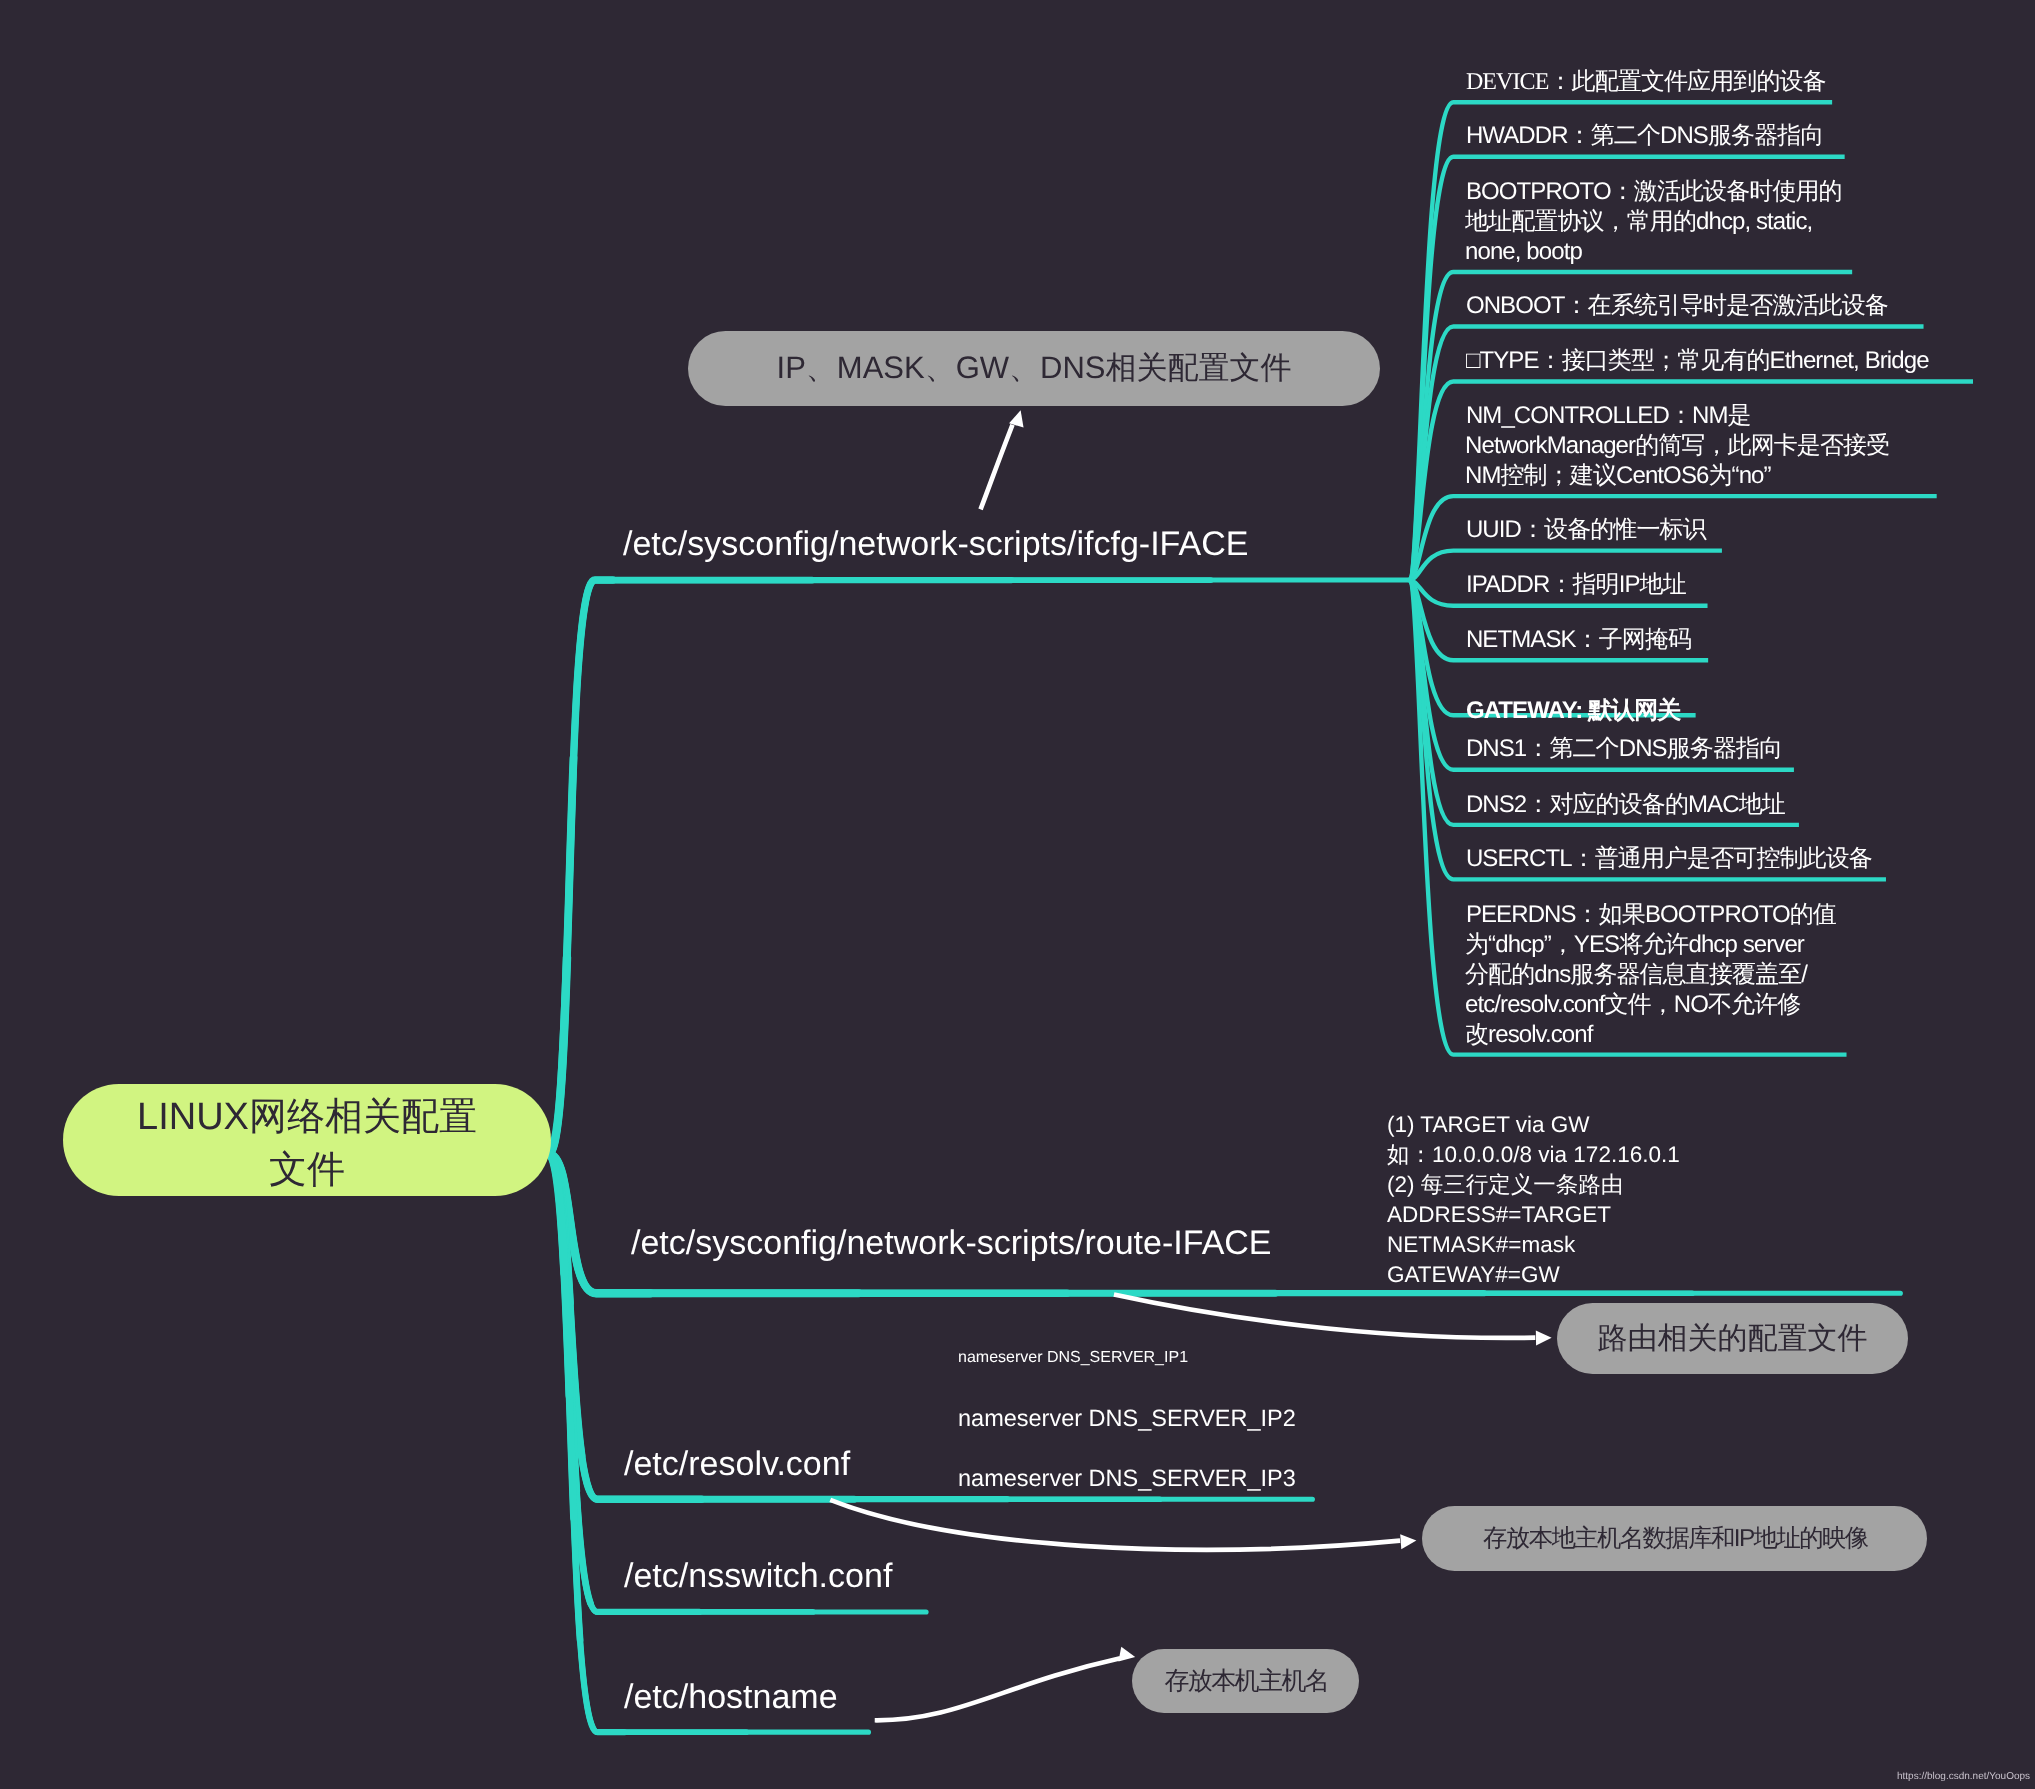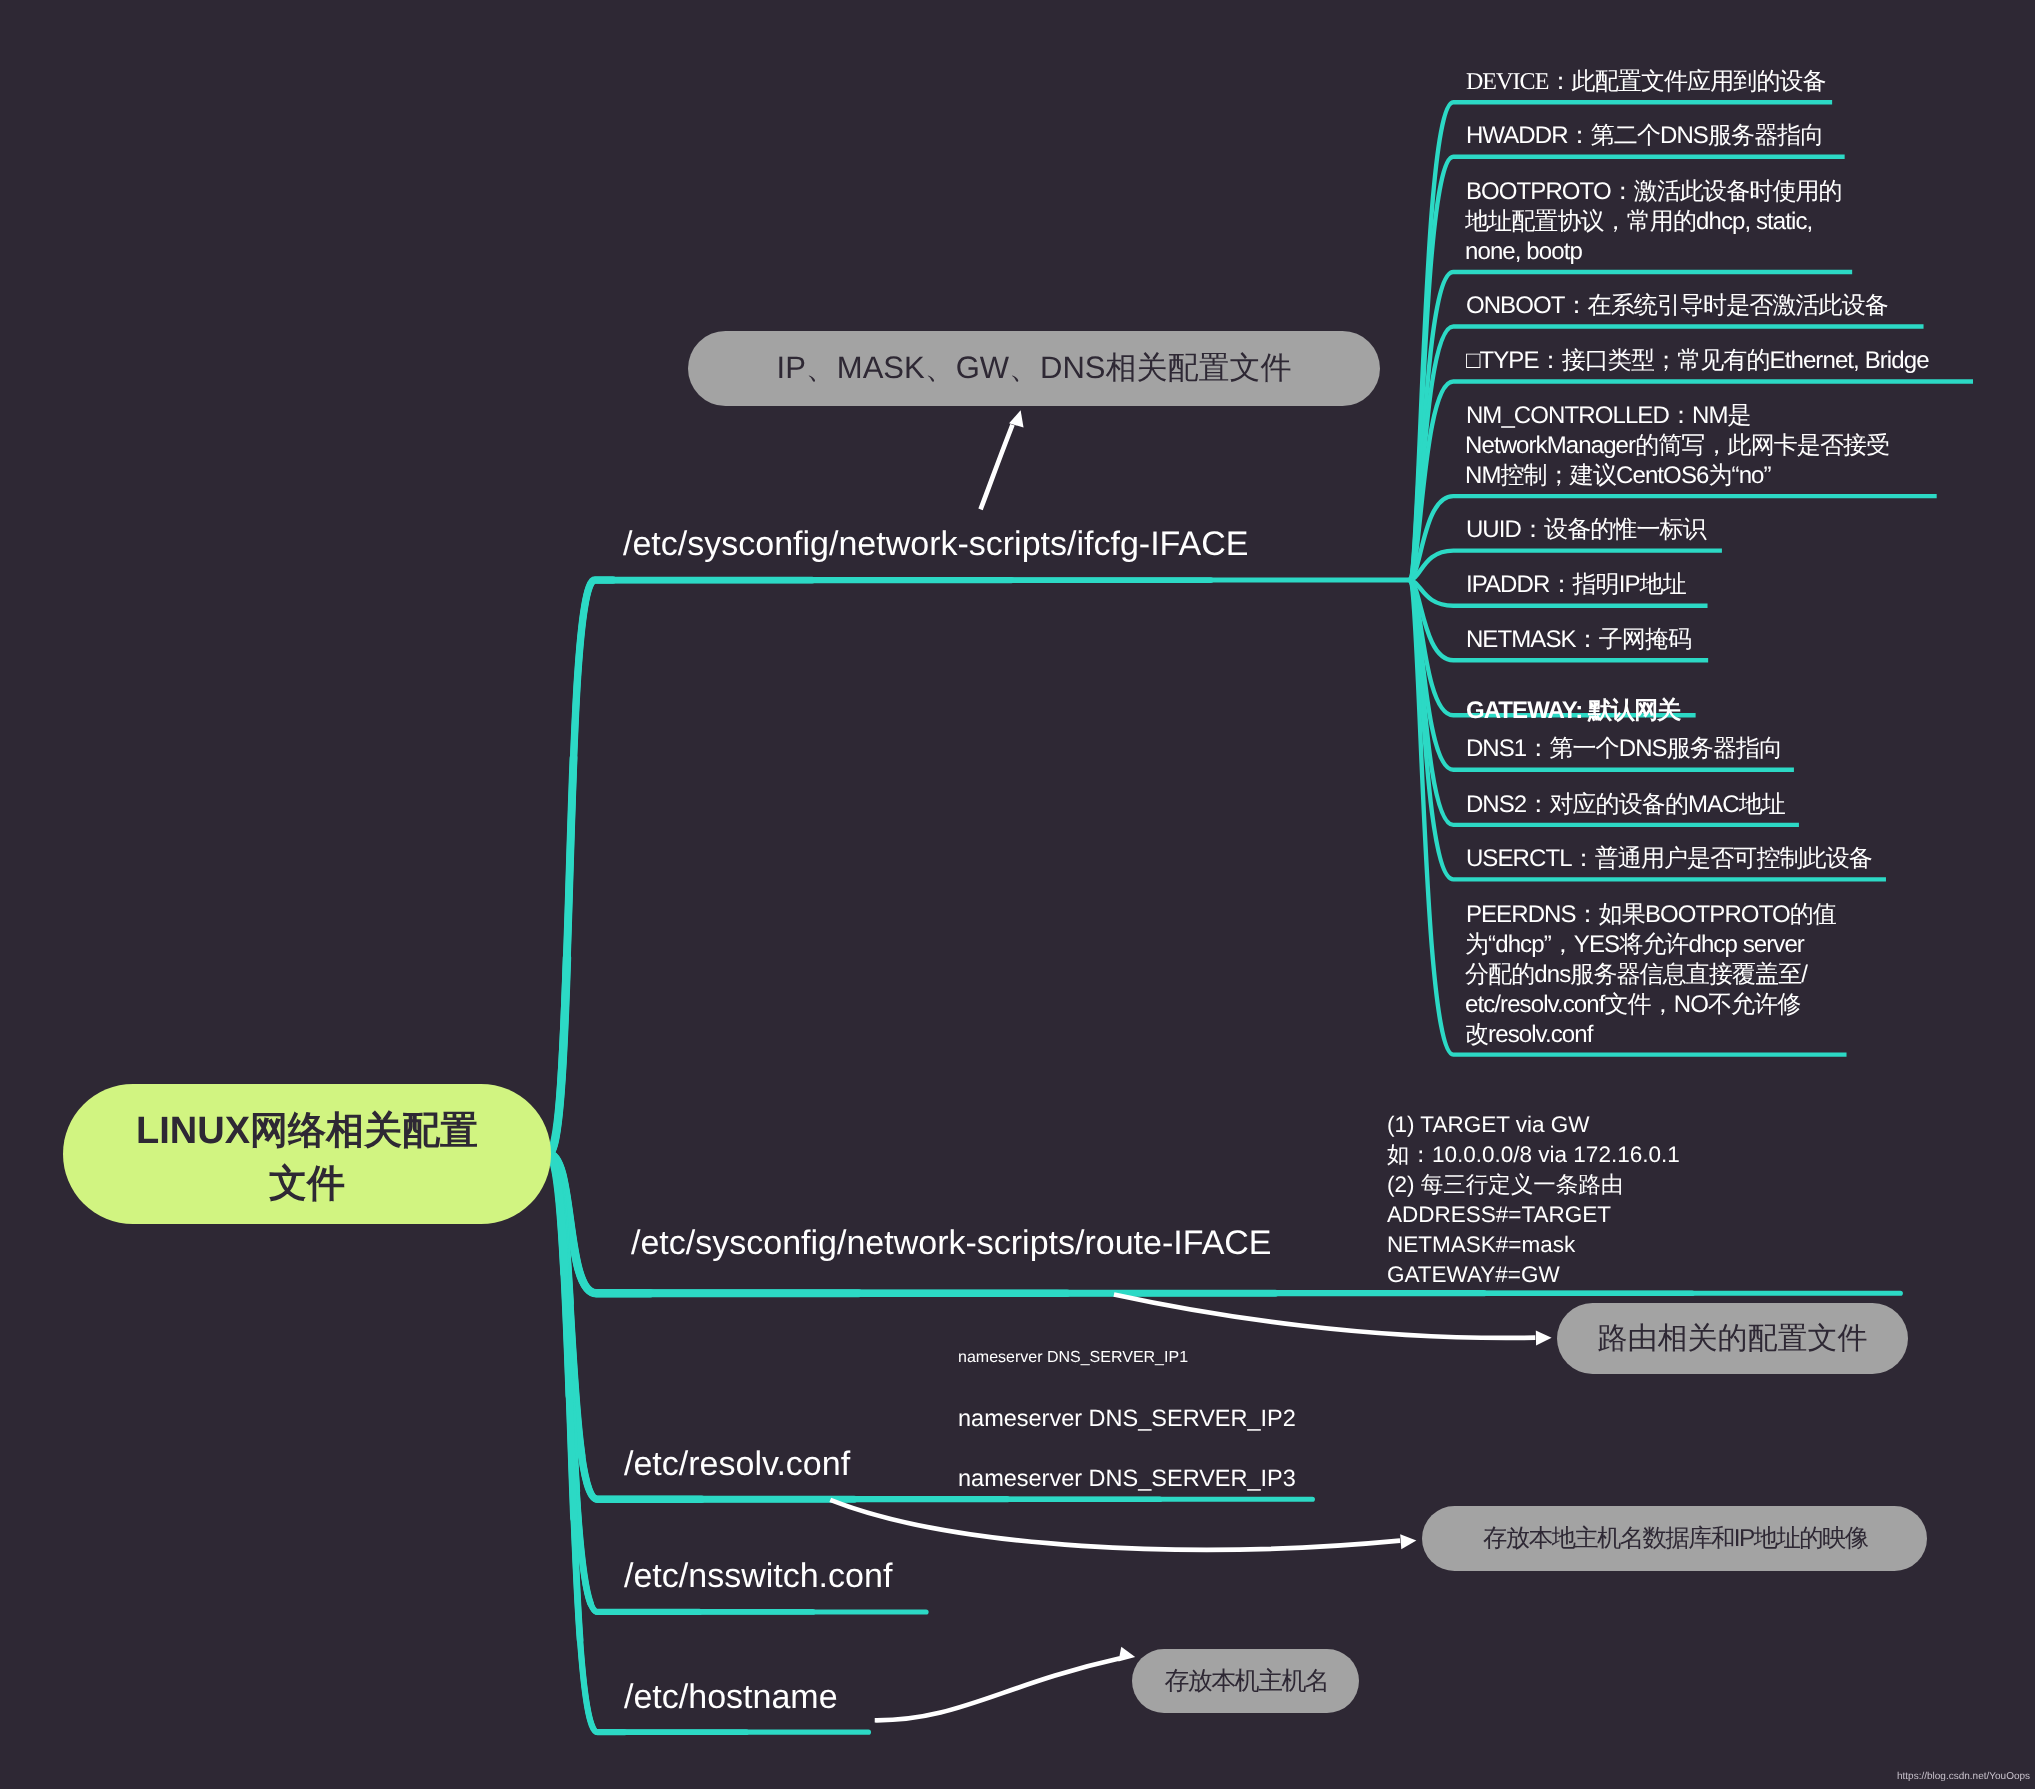--- a/index.html
+++ b/index.html
@@ -80,21 +80,21 @@
         <path d="M 1397 2747 C 1530 2748 1600 2690 1789 2648"></path>
       </g>
     <g id="arrow-heads" fill="#ffffff" stroke="none">
         <polygon points="0,0 -25,-12 -25,12" transform="translate(1630,655) rotate(-74)"></polygon>
         <polygon points="0,0 -25,-12 -25,12" transform="translate(2478,2136) rotate(-1)"></polygon>
         <polygon points="0,0 -25,-12 -25,12" transform="translate(2262,2460) rotate(-4)"></polygon>
         <polygon points="0,0 -25,-12 -25,12" transform="translate(1813,2646) rotate(11)"></polygon>
       </g>
   </svg>
   <div id="nodes">
-      <div class="rootnode" style="left: 63px; top: 1084px; width: 488px; height: 140px; font-size: 38px; line-height: 53px; font-weight: 700; padding-top: 8px; box-sizing: border-box;">
+      <div class="rootnode" style="left: 63px; top: 1084px; width: 488px; height: 112px; font-size: 38px; line-height: 53px; font-weight: 400; padding-top: 8px; box-sizing: border-box;">
         <span style="white-space: pre;">LINUX网络相关配置
 文件</span>
       </div>
       <div class="lbl" style="left: 623px; top: 527px; font-size: 34px; line-height: 34px;">/etc/sysconfig/network-scripts/ifcfg-IFACE</div>
       <div class="lbl" style="left: 631px; top: 1216px; font-size: 34px; line-height: 34px; margin-top: 10px;">/etc/sysconfig/network-scripts/route-IFACE</div>
       <div class="lbl" style="left: 624px; top: 1447px; font-size: 34px; line-height: 34px;">/etc/resolv.conf</div>
       <div class="lbl" style="left: 624px; top: 1559px; font-size: 34px; line-height: 34px;">/etc/nsswitch.conf</div>
       <div class="lbl" style="left: 624px; top: 1680px; font-size: 34px; line-height: 34px;">/etc/hostname</div>
       <div class="lbl" style="left: 1465px; top: 67px; font-size: 24px; line-height: 30px; letter-spacing: -0.9px; text-indent: 0.9px; font-family: Liberation Serif, serif;">DEVICE：此配置文件应用到的设备</div>
       <div class="lbl" style="left: 1465px; top: 121px; font-size: 24px; line-height: 30px; letter-spacing: -0.9px; text-indent: 0.9px;">HWADDR：第二个DNS服务器指向</div>
@@ -103,21 +103,21 @@
 none, bootp</div>
       <div class="lbl" style="left: 1465px; top: 291px; font-size: 24px; line-height: 30px; letter-spacing: -0.9px; text-indent: 0.9px;">ONBOOT：在系统引导时是否激活此设备</div>
       <div class="lbl" style="left: 1465px; top: 346px; font-size: 24px; line-height: 30px; letter-spacing: -0.9px; text-indent: 0.9px;">□TYPE：接口类型；常见有的Ethernet, Bridge</div>
       <div class="lbl" style="left: 1465px; top: 401px; font-size: 24px; line-height: 30px; letter-spacing: -0.9px; text-indent: 0.9px;">NM_CONTROLLED：NM是
 NetworkManager的简写，此网卡是否接受
 NM控制；建议CentOS6为“no”</div>
       <div class="lbl" style="left: 1465px; top: 515px; font-size: 24px; line-height: 30px; letter-spacing: -0.9px; text-indent: 0.9px;">UUID：设备的惟一标识</div>
       <div class="lbl" style="left: 1465px; top: 570px; font-size: 24px; line-height: 30px; letter-spacing: -0.9px; text-indent: 0.9px;">IPADDR：指明IP地址</div>
       <div class="lbl" style="left: 1465px; top: 625px; font-size: 24px; line-height: 30px; letter-spacing: -0.9px; text-indent: 0.9px;">NETMASK：子网掩码</div>
       <div class="lbl" style="left: 1465px; top: 696px; font-size: 24px; line-height: 30px; letter-spacing: -0.9px; text-indent: 0.9px; font-weight: bold;">GATEWAY: 默认网关</div>
-      <div class="lbl" style="left: 1465px; top: 734px; font-size: 24px; line-height: 30px; letter-spacing: -0.9px; text-indent: 0.9px;">DNS1：第一个DNS服务器指向</div>
+      <div class="lbl" style="left: 1465px; top: 734px; font-size: 24px; line-height: 30px; letter-spacing: -0.9px; text-indent: 0.9px;">DNS1：第二个DNS服务器指向</div>
       <div class="lbl" style="left: 1465px; top: 790px; font-size: 24px; line-height: 30px; letter-spacing: -0.9px; text-indent: 0.9px;">DNS2：对应的设备的MAC地址</div>
       <div class="lbl" style="left: 1465px; top: 844px; font-size: 24px; line-height: 30px; letter-spacing: -0.9px; text-indent: 0.9px;">USERCTL：普通用户是否可控制此设备</div>
       <div class="lbl" style="left: 1465px; top: 900px; font-size: 24px; line-height: 30px; letter-spacing: -0.9px; text-indent: 0.9px;">PEERDNS：如果BOOTPROTO的值
 为“dhcp”，YES将允许dhcp server
 分配的dns服务器信息直接覆盖至/
 etc/resolv.conf文件，NO不允许修
 改resolv.conf</div>
       <div class="lbl" style="left: 1387px; top: 1110px; font-size: 22.5px; line-height: 30px;">(1) TARGET via GW
 如：10.0.0.0/8 via 172.16.0.1
 (2) 每三行定义一条路由

